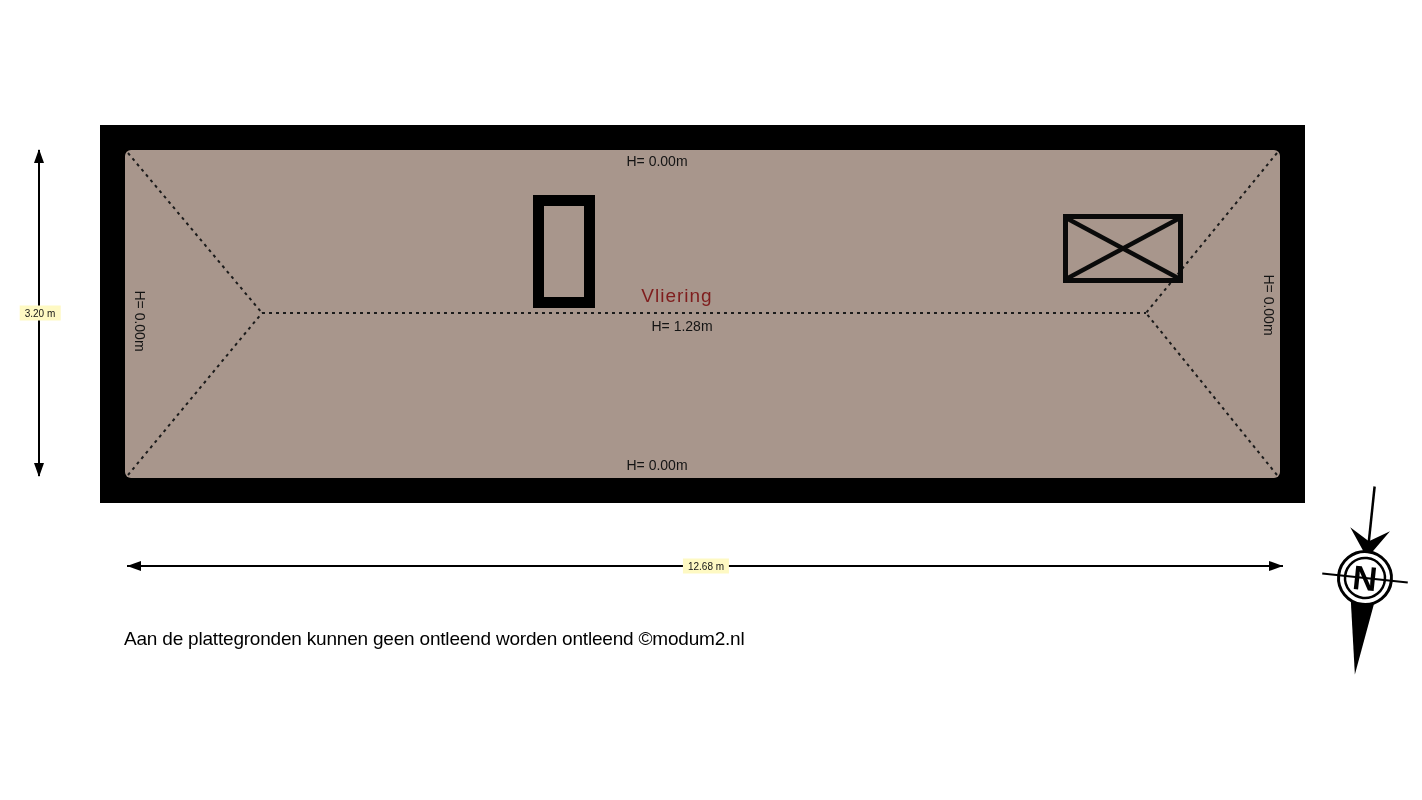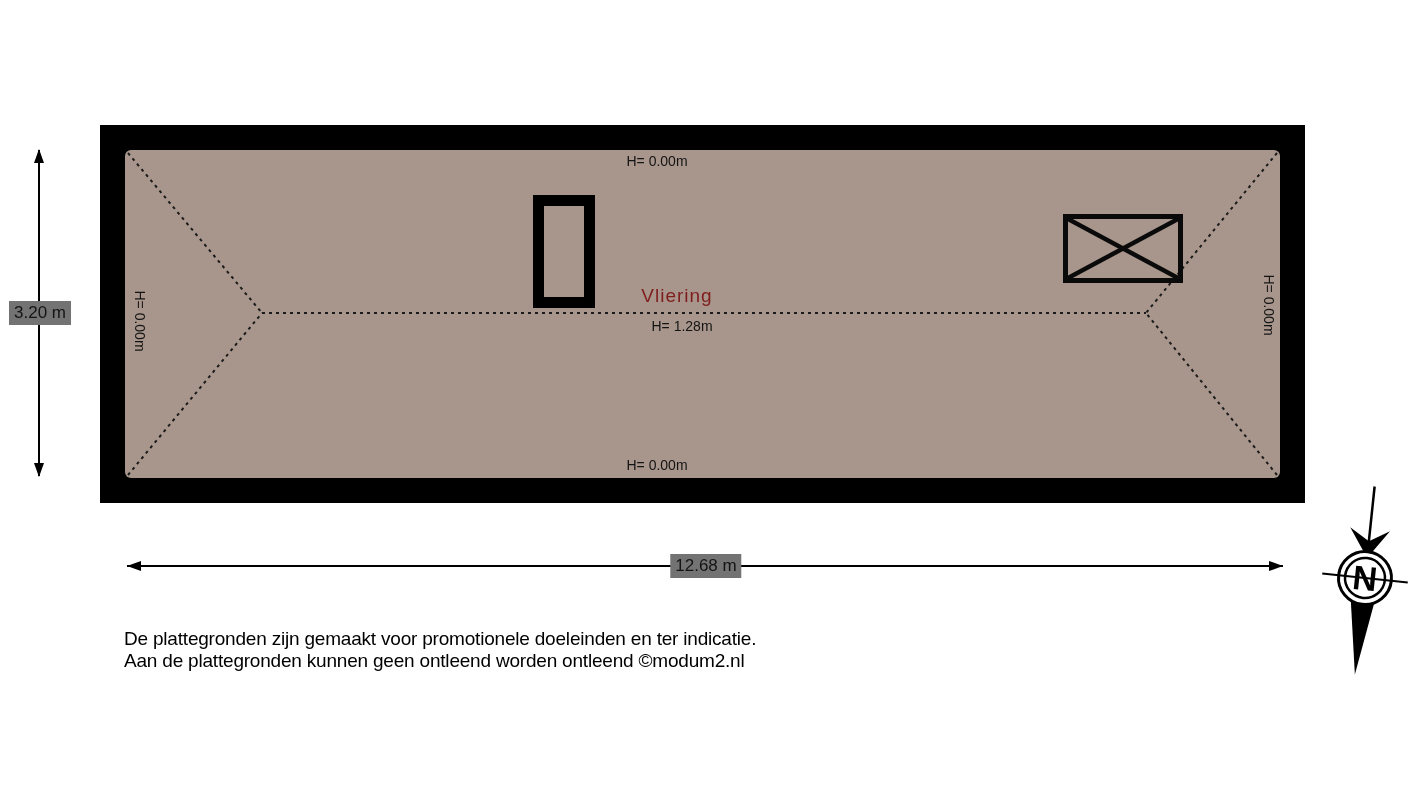--- a/index.html
+++ b/index.html
@@ -33,21 +33,21 @@
   
   .vdim-line { position:absolute; left:38px; top:150px; width:2px; height:326px; background:#000; }
   .hdim-line { position:absolute; left:127px; top:565px; width:1156px; height:2px; background:#000; }
   .arr { position:absolute; width:0; height:0; }
   .arr.up    { left:34px;  top:149px; border-left:5px solid transparent; border-right:5px solid transparent; border-bottom:14px solid #000; }
   .arr.down  { left:34px;  top:463px; border-left:5px solid transparent; border-right:5px solid transparent; border-top:14px solid #000; }
   .arr.left  { left:127px; top:561px; border-top:5px solid transparent; border-bottom:5px solid transparent; border-right:14px solid #000; }
   .arr.right { left:1269px;top:561px; border-top:5px solid transparent; border-bottom:5px solid transparent; border-left:14px solid #000; }
   .dim-label {
     position:absolute; transform:translate(-50%,-50%);
-    background:#737373; padding:2px 5px; font-size:17px; white-space:nowrap; color:#141414;
+    background:#fef9c3; padding:2px 5px; font-size:10px; white-space:nowrap; color:#141414;
   }
   .dim-label.v { left:40px; top:313px; }
   .dim-label.h { left:706px; top:566px; }
 
   
   .compass { position:absolute; left:1310px; top:470px; width:110px; height:220px; }
 
   
   .disclaimer {
     position:absolute; left:124px; top:628px;
@@ -110,17 +110,16 @@
       <polygon points="41,118 69,118 55,205" fill="#000"></polygon>
       <polygon points="35,59 55,71 75,59 55,88" fill="#000"></polygon>
       <circle cx="55" cy="108" r="26.5" fill="#ffffff" stroke="#000" stroke-width="3"></circle>
       <circle cx="55" cy="108" r="20" fill="none" stroke="#000" stroke-width="2.5"></circle>
       <line x1="12" y1="108" x2="98" y2="108" stroke="#000" stroke-width="2"></line>
       <text x="55" y="120" text-anchor="middle" font-size="34" font-weight="bold" font-family="Liberation Sans, sans-serif" fill="#000">N</text>
     </g>
   </svg>
 
   <div class="disclaimer">
-    <div>De plattegronden zijn gemaakt voor promotionele doeleinden en ter indicatie.</div>
     <div>Aan de plattegronden kunnen geen ontleend worden ontleend ©modum2.nl</div>
   </div>
 
 </div>
 
 </body></html>

